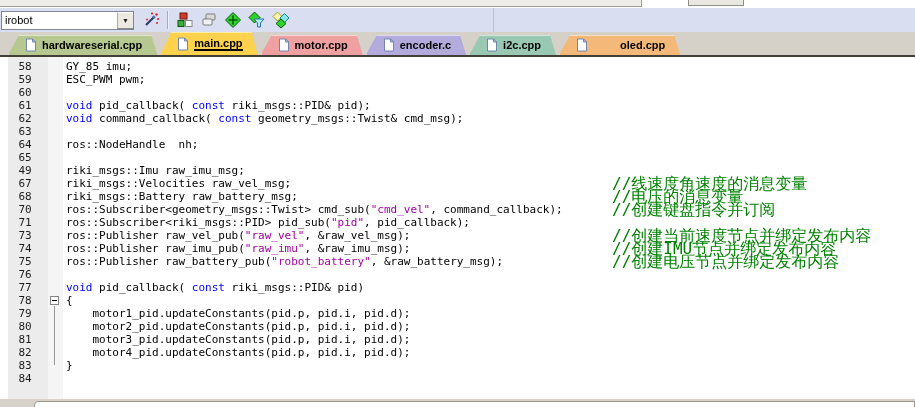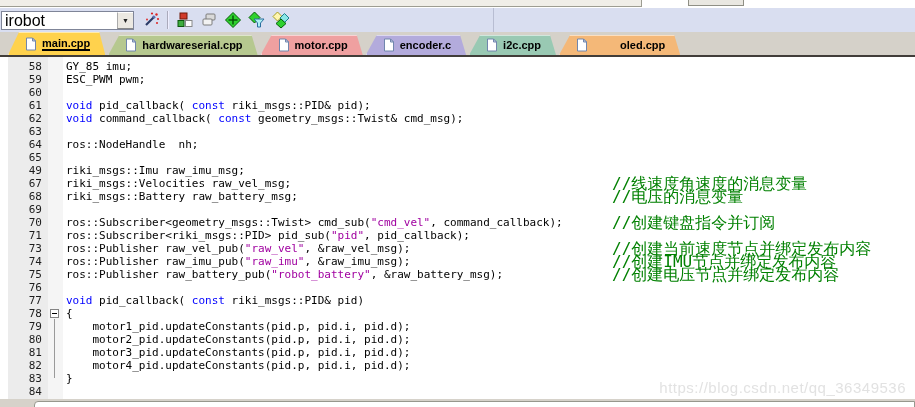--- a/index.html
+++ b/index.html
@@ -11,21 +11,21 @@
                background:#f0eee8; border-bottom:1px solid #9d9d92; border-right:1px solid #9d9d92; }
   .top-strip-ctl { position:absolute; top:0; left:688px; width:56px; height:6px;
                    border:1px solid #8f8f85; border-top:none; background:#e9e7e1; }
 
   
   .toolbar { position:absolute; top:8px; left:0; width:915px; height:24px; background:#d9def0; }
   .toolbar-band { position:absolute; top:0; left:0; width:494px; height:24px;
                   border-right:1px solid #b8bdd2; display:flex; align-items:center; }
   .combo { display:flex; align-items:stretch; width:133px; height:19px; margin-left:1px;
            border:1px solid #7f8598; background:#fff; }
-  .combo-value { flex:1; font-size:16px; line-height:17px; padding-left:3px; color:#000;
+  .combo-value { flex:1; font-size:11px; line-height:17px; padding-left:3px; color:#000;
                  white-space:nowrap; overflow:hidden; }
   .combo-btn { width:16px; background:#ece9e2; border-left:1px solid #aaa;
                display:flex; align-items:center; justify-content:center;
                font-size:7px; color:#222; border-top:1px solid #fff; border-bottom:1px solid #888; }
   .tbtn { width:22px; height:20px; display:flex; align-items:center; justify-content:center; margin:0 1px; }
   .tsep { width:2px; height:18px; border-left:1px solid #aab; border-right:1px solid #eef; margin:0 4px; }
 
   
   .tabbar { position:absolute; top:32px; left:0; width:915px; height:25px;
             background:#d5d1c9; border-bottom:2px solid #413d39;
@@ -39,21 +39,21 @@
   .tab.active .tab-label { border-bottom:2px solid #000; }
   .tab-icon { flex:0 0 auto; }
 
   
   .editor { position:absolute; top:57px; left:0; width:915px; height:350px; background:#fff;
             font-family:"DejaVu Sans Mono","Liberation Mono",monospace; font-size:11px; line-height:13px; }
   .gutter-num-bg  { position:absolute; left:8px;  top:0; bottom:0; width:40px; background:#ececec; }
   .gutter-fold-bg { position:absolute; left:48px; top:0; bottom:0; width:15px; background:#f5f5f5; }
   .code-lines { position:absolute; top:3px; left:0; right:0; }
   .code-line { position:relative; height:13px; white-space:pre; }
-  .line-num  { position:absolute; left:8px; width:34px; text-align:right; color:#1c1c1c; }
+  .line-num  { position:absolute; left:8px; width:34px; text-align:center; color:#1c1c1c; }
   .line-code { position:absolute; left:66px;text-align:center; }
   .seg-p   { color:var(--plain-color,#000); }
   .seg-kw  { color:var(--kw-color,#0000ff); }
   .seg-str { color:var(--str-color,#a000a0); }
   .line-comment { position:absolute; left:612px; color:var(--cmt-color,#008000); font-size:16px; white-space:pre; }
   .fold-box { position:absolute; left:50px; top:2px; width:9px; height:9px;
               border:1px solid #848484; background:#fff; }
   .fold-box i { position:absolute; left:1px; right:1px; top:3px; height:1px; background:#000; display:block; }
   .fold-vline { position:absolute; left:54px; top:12px; width:1px; background:#9a9a9a; }
 
@@ -121,33 +121,33 @@
       <svg width="18" height="18" viewBox="0 0 18 18">
         <polygon points="5.5,1 10,5.5 5.5,10 1,5.5" fill="#fff6b0" stroke="#a8a020"></polygon>
         <polygon points="12.5,2.5 17,7 12.5,11.5 8,7" fill="#8ae6e6" stroke="#1a7f8f"></polygon>
         <polygon points="9,8 14,12.5 9,17 4,12.5" fill="#2ed12e" stroke="#065f06"></polygon>
       </svg>
     </span>
   </div>
 </div>
 
 <div class="tabbar">
+    <div class="tab" style="background: rgb(182, 200, 143);">
+      <svg class="tab-icon" width="12" height="14" viewBox="0 0 12 14">
+        <path d="M1.5 1 H7.5 L10.5 4 V13 H1.5 Z" fill="#ffffff" stroke="#7186ad"></path>
+        <path d="M7.5 1 L7.5 4 L10.5 4 Z" fill="#c9d4ea" stroke="#7186ad"></path>
+      </svg>
+      <span class="tab-label">hardwareserial.cpp</span>
+    </div>
     <div class="tab active" style="background: rgb(255, 210, 77);">
       <svg class="tab-icon" width="12" height="14" viewBox="0 0 12 14">
         <path d="M1.5 1 H7.5 L10.5 4 V13 H1.5 Z" fill="#ffffff" stroke="#7186ad"></path>
         <path d="M7.5 1 L7.5 4 L10.5 4 Z" fill="#c9d4ea" stroke="#7186ad"></path>
       </svg>
       <span class="tab-label">main.cpp</span>
-    </div>
-    <div class="tab" style="background: rgb(182, 200, 143);">
-      <svg class="tab-icon" width="12" height="14" viewBox="0 0 12 14">
-        <path d="M1.5 1 H7.5 L10.5 4 V13 H1.5 Z" fill="#ffffff" stroke="#7186ad"></path>
-        <path d="M7.5 1 L7.5 4 L10.5 4 Z" fill="#c9d4ea" stroke="#7186ad"></path>
-      </svg>
-      <span class="tab-label">hardwareserial.cpp</span>
     </div>
     <div class="tab" style="background: rgb(239, 160, 160);">
       <svg class="tab-icon" width="12" height="14" viewBox="0 0 12 14">
         <path d="M1.5 1 H7.5 L10.5 4 V13 H1.5 Z" fill="#ffffff" stroke="#7186ad"></path>
         <path d="M7.5 1 L7.5 4 L10.5 4 Z" fill="#c9d4ea" stroke="#7186ad"></path>
       </svg>
       <span class="tab-label">motor.cpp</span>
     </div>
     <div class="tab" style="background: rgb(179, 171, 220);">
       <svg class="tab-icon" width="12" height="14" viewBox="0 0 12 14">
@@ -180,34 +180,32 @@
       <div class="code-line"><span class="line-num">59</span><span class="line-code"><span class="seg-p">ESC_PWM pwm;</span></span></div>
       <div class="code-line"><span class="line-num">60</span><span class="line-code"></span></div>
       <div class="code-line"><span class="line-num">61</span><span class="line-code"><span class="seg-kw">void</span><span class="seg-p"> pid_callback( </span><span class="seg-kw">const</span><span class="seg-p"> riki_msgs::PID&amp; pid);</span></span></div>
       <div class="code-line"><span class="line-num">62</span><span class="line-code"><span class="seg-kw">void</span><span class="seg-p"> command_callback( </span><span class="seg-kw">const</span><span class="seg-p"> geometry_msgs::Twist&amp; cmd_msg);</span></span></div>
       <div class="code-line"><span class="line-num">63</span><span class="line-code"></span></div>
       <div class="code-line"><span class="line-num">64</span><span class="line-code"><span class="seg-p">ros::NodeHandle  nh;</span></span></div>
       <div class="code-line"><span class="line-num">65</span><span class="line-code"></span></div>
       <div class="code-line"><span class="line-num">49</span><span class="line-code"><span class="seg-p">riki_msgs::Imu raw_imu_msg;</span></span></div>
       <div class="code-line"><span class="line-num">67</span><span class="line-code"><span class="seg-p">riki_msgs::Velocities raw_vel_msg;</span></span><span class="line-comment">//线速度角速度的消息变量</span></div>
       <div class="code-line"><span class="line-num">68</span><span class="line-code"><span class="seg-p">riki_msgs::Battery raw_battery_msg;</span></span><span class="line-comment">//电压的消息变量</span></div>
-      <div class="code-line"><span class="line-num">69</span><span class="line-code"></span></div>
       <div class="code-line"><span class="line-num">70</span><span class="line-code"><span class="seg-p">ros::Subscriber&lt;geometry_msgs::Twist&gt; cmd_sub(</span><span class="seg-str">"cmd_vel"</span><span class="seg-p">, command_callback);</span></span><span class="line-comment">//创建键盘指令并订阅</span></div>
       <div class="code-line"><span class="line-num">71</span><span class="line-code"><span class="seg-p">ros::Subscriber&lt;riki_msgs::PID&gt; pid_sub(</span><span class="seg-str">"pid"</span><span class="seg-p">, pid_callback);</span></span></div>
       <div class="code-line"><span class="line-num">73</span><span class="line-code"><span class="seg-p">ros::Publisher raw_vel_pub(</span><span class="seg-str">"raw_vel"</span><span class="seg-p">, &amp;raw_vel_msg);</span></span><span class="line-comment">//创建当前速度节点并绑定发布内容</span></div>
       <div class="code-line"><span class="line-num">74</span><span class="line-code"><span class="seg-p">ros::Publisher raw_imu_pub(</span><span class="seg-str">"raw_imu"</span><span class="seg-p">, &amp;raw_imu_msg);</span></span><span class="line-comment">//创建IMU节点并绑定发布内容</span></div>
       <div class="code-line"><span class="line-num">75</span><span class="line-code"><span class="seg-p">ros::Publisher raw_battery_pub(</span><span class="seg-str">"robot_battery"</span><span class="seg-p">, &amp;raw_battery_msg);</span></span><span class="line-comment">//创建电压节点并绑定发布内容</span></div>
       <div class="code-line"><span class="line-num">76</span><span class="line-code"></span></div>
       <div class="code-line"><span class="line-num">77</span><span class="line-code"><span class="seg-kw">void</span><span class="seg-p"> pid_callback( </span><span class="seg-kw">const</span><span class="seg-p"> riki_msgs::PID&amp; pid)</span></span></div>
       <div class="code-line"><span class="line-num">78</span><span class="fold-box"><i></i></span><span class="fold-vline" style="height: 59px;"></span><span class="line-code"><span class="seg-p">{</span></span></div>
       <div class="code-line"><span class="line-num">79</span><span class="line-code"><span class="seg-p">    motor1_pid.updateConstants(pid.p, pid.i, pid.d);</span></span></div>
       <div class="code-line"><span class="line-num">80</span><span class="line-code"><span class="seg-p">    motor2_pid.updateConstants(pid.p, pid.i, pid.d);</span></span></div>
       <div class="code-line"><span class="line-num">81</span><span class="line-code"><span class="seg-p">    motor3_pid.updateConstants(pid.p, pid.i, pid.d);</span></span></div>
       <div class="code-line"><span class="line-num">82</span><span class="line-code"><span class="seg-p">    motor4_pid.updateConstants(pid.p, pid.i, pid.d);</span></span></div>
       <div class="code-line"><span class="line-num">83</span><span class="line-code"><span class="seg-p">}</span></span></div>
       <div class="code-line"><span class="line-num">84</span><span class="line-code"></span></div>
     </div>
-  <div class="watermark">https://blog.csdn.net/qq_36349536</div>
 </div>
 
 <div class="bottom-panel">
   <div class="pane"></div>
 </div>
 
 </body></html>

